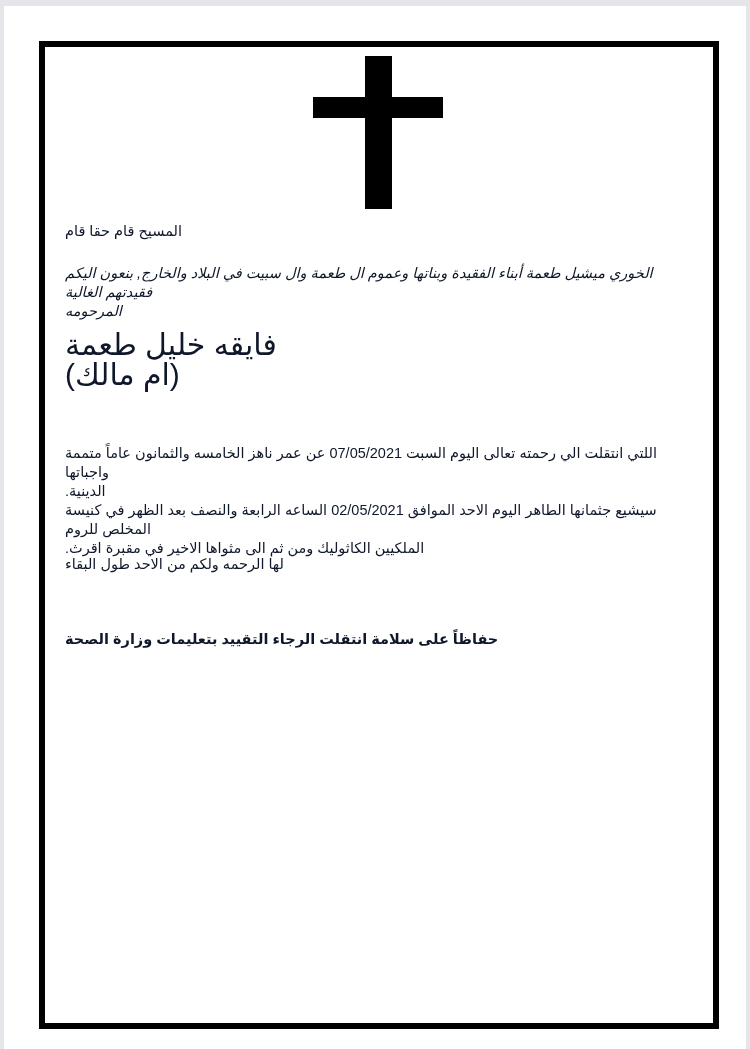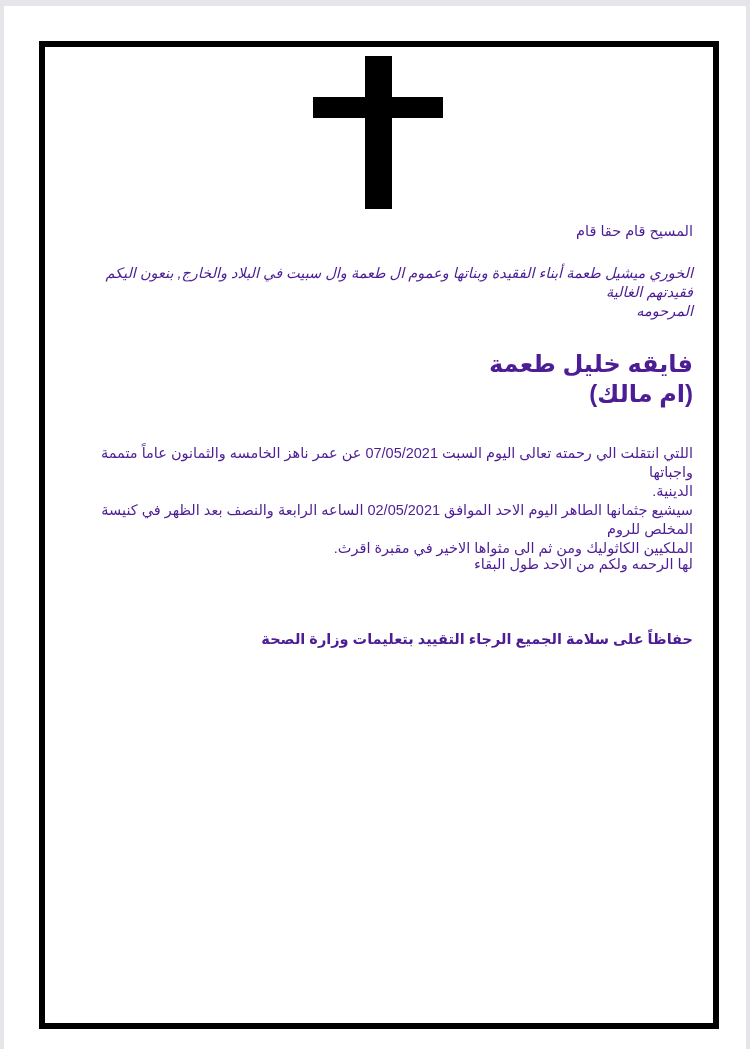--- a/index.html
+++ b/index.html
@@ -28,28 +28,28 @@
     left: 320px; top: 9px; width: 27px; height: 153px;
   }
   .cross .h {
     position: absolute; background: #000;
     left: 268px; top: 50px; width: 130px; height: 21px;
   }
   .txt {
     position: absolute;
     left: 20px; right: 20px;
     direction: rtl;
-    text-align: right;
-    color: #4c1d95;
+    text-align: left;
+    color: #0f172a;
     font-size: 14.5px;
     line-height: 19px;
   }
   .t-greeting { top: 175px; }
   .t-family   { top: 217px; font-style: italic; }
-  .t-name     { top: 302px; font-weight: bold; font-size: 24px; line-height: 30px; }
+  .t-name     { top: 283px; font-weight: normal; font-size: 30px; line-height: 30px; }
   .t-body     { top: 397px; }
   .t-closing  { top: 508px; }
   .t-notice   { top: 583px; font-weight: bold; font-size: 14.5px; }
   .line { display: block; }
 </style>
 </head>
 <body>
 
 <div class="page">
   <div class="frame">
@@ -75,16 +75,16 @@
       <span class="line">اللتي انتقلت الي رحمته تعالى اليوم السبت 07/05/2021 عن عمر ناهز الخامسه والثمانون عاماً متممة واجباتها</span>
       <span class="line">الدينية.</span>
       <span class="line">سيشيع جثمانها الطاهر اليوم الاحد الموافق 02/05/2021 الساعه الرابعة والنصف بعد الظهر في كنيسة المخلص للروم</span>
       <span class="line">الملكيين الكاثوليك ومن ثم الى مثواها الاخير في مقبرة اقرث.</span>
     </div>
 
     <div class="txt t-closing">
       <span class="line">لها الرحمه ولكم من الاحد طول البقاء</span>
     </div>
 
-    <div class="txt t-notice">حفاظاً على سلامة الجميع الرجاء التقييد بتعليمات وزارة الصحة</div>
+    <div class="txt t-notice">حفاظاً على سلامة انتقلت الرجاء التقييد بتعليمات وزارة الصحة</div>
 
   </div>
 </div>
 
 </body></html>

